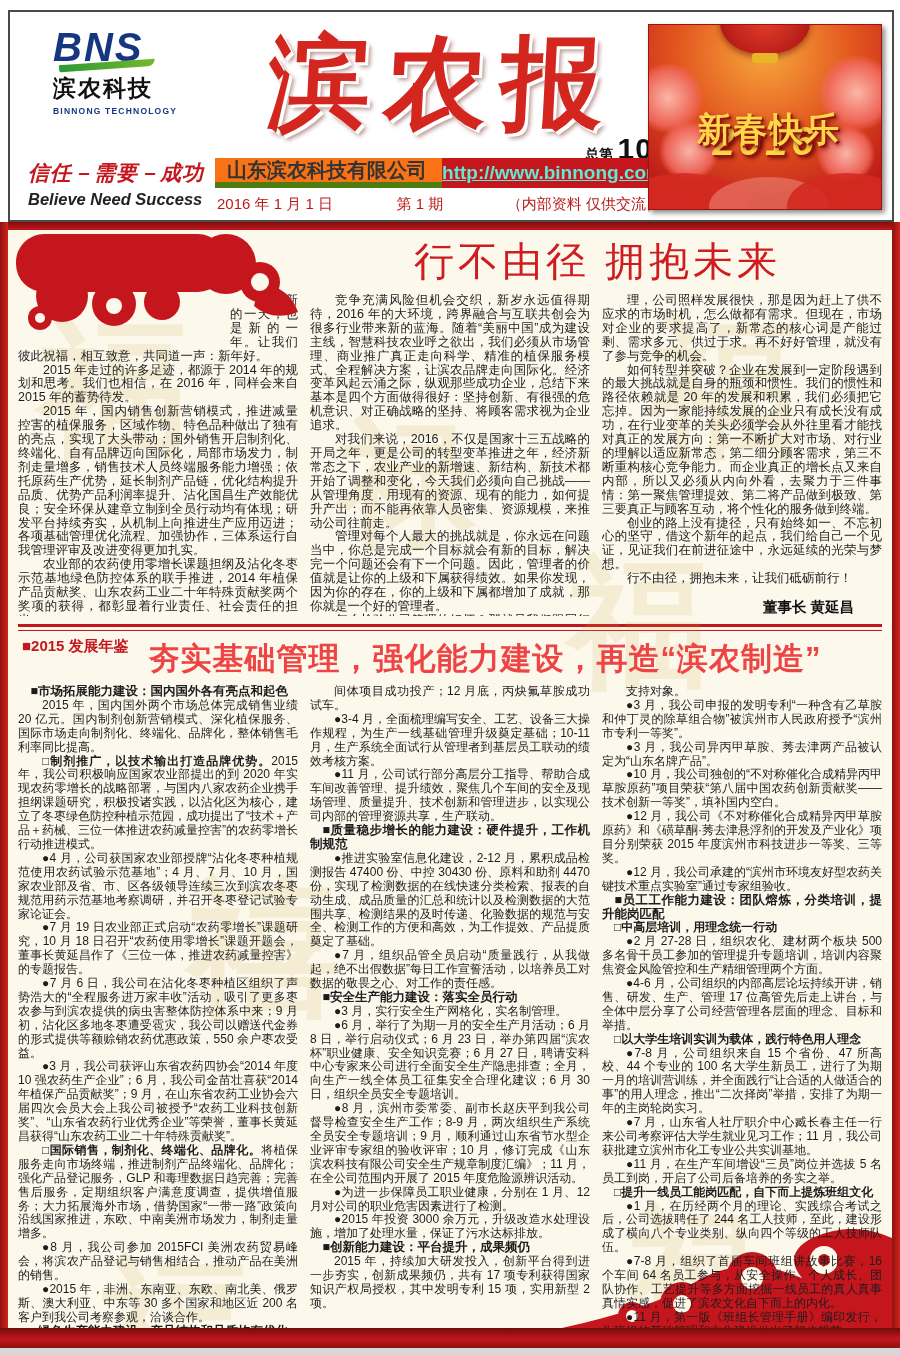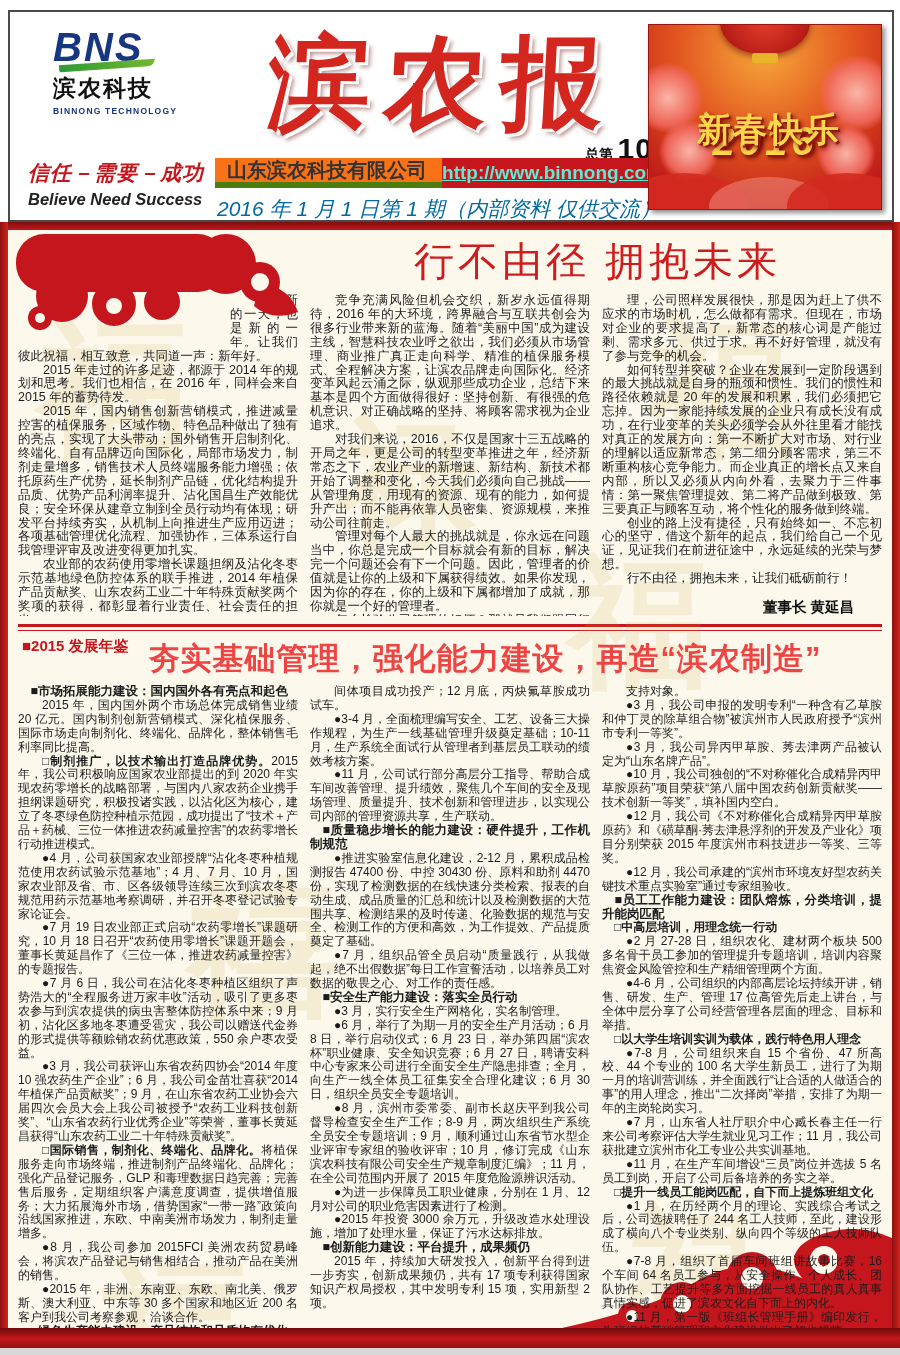--- a/index.html
+++ b/index.html
@@ -18,21 +18,21 @@
   .issue-total{position:absolute;left:575px;top:120px;color:#111;white-space:nowrap;}
   .issue-total .sm{font-size:14px;font-weight:bold;}
   .issue-total .big{font-size:30px;font-weight:bold;letter-spacing:1px;}
   .slogan{position:absolute;left:18px;top:147px;width:185px;}
   .slogan .cn{font-size:21px;font-weight:bold;font-style:italic;color:#c5161d;letter-spacing:1px;white-space:nowrap;}
   .slogan .en{font-size:16.5px;font-weight:bold;font-style:italic;color:#222;margin-top:3px;white-space:nowrap;}
   .pub-rows{position:absolute;left:205px;top:146px;width:448px;}
   .pub-row1{display:flex;height:30px;}
   .pub-company{flex:1.15;font-size:20px;font-weight:bold;color:#333;background:#f97316;display:flex;align-items:center;padding-left:12px;border-bottom:6px solid #4d7c0f;}
   .pub-url{flex:1;background:#c5161d;color:#5eead4;font-size:19px;font-weight:bold;display:flex;align-items:center;justify-content:center;text-decoration:underline;}
-  .pub-row2{display:flex;justify-content:space-between;font-size:21px;color:#0369a1;margin-top:7px;padding:0 2px;font-style:italic;}
+  .pub-row2{display:flex;justify-content:space-between;font-size:15px;color:#b91c1c;margin-top:7px;padding:0 2px;}
   .festive{position:absolute;right:10px;top:12px;width:232px;height:184px;background:radial-gradient(circle at 50% 14%,#f7a93b 0%,#e2541f 46%,#bf1d18 85%);border:1px solid #9a1410;box-shadow:3px 3px 5px rgba(0,0,0,.45);overflow:hidden;}
   .lantern{position:absolute;left:50%;top:-34px;transform:translateX(-50%);width:90px;height:64px;background:radial-gradient(circle at 50% 40%,#e8412c,#a30f0f);border-radius:50%;box-shadow:0 3px 6px rgba(80,0,0,.5);}
   .lantern:after{content:"";position:absolute;left:50%;bottom:-8px;transform:translateX(-50%);width:26px;height:10px;background:#e8b428;border-radius:3px;}
   .fest-2016{position:absolute;left:0;right:0;top:46px;text-align:center;font-size:40px;font-weight:bold;font-style:italic;color:#ffd84a;letter-spacing:4px;text-shadow:2px 2px 0 #9a1410,3px 3px 4px #5d0a05;margin-top:48px;}
   .fest-greet{position:absolute;left:0;right:0;top:82px;text-align:center;font-size:34px;font-weight:bold;color:#ffd84a;letter-spacing:2px;text-shadow:2px 2px 0 #9a1410,3px 3px 5px #5d0a05;padding-left:8px;}
   .bloom{position:absolute;border-radius:50%;background:radial-gradient(circle,#ffc9c0 0%,#f2695e 55%,rgba(242,105,94,0) 72%);opacity:.85;}
   .wave{position:absolute;border-radius:50%;background:#d42a20;opacity:.9;}
   .wave.w2{background:#f08b7d;opacity:.55;}
 
   

